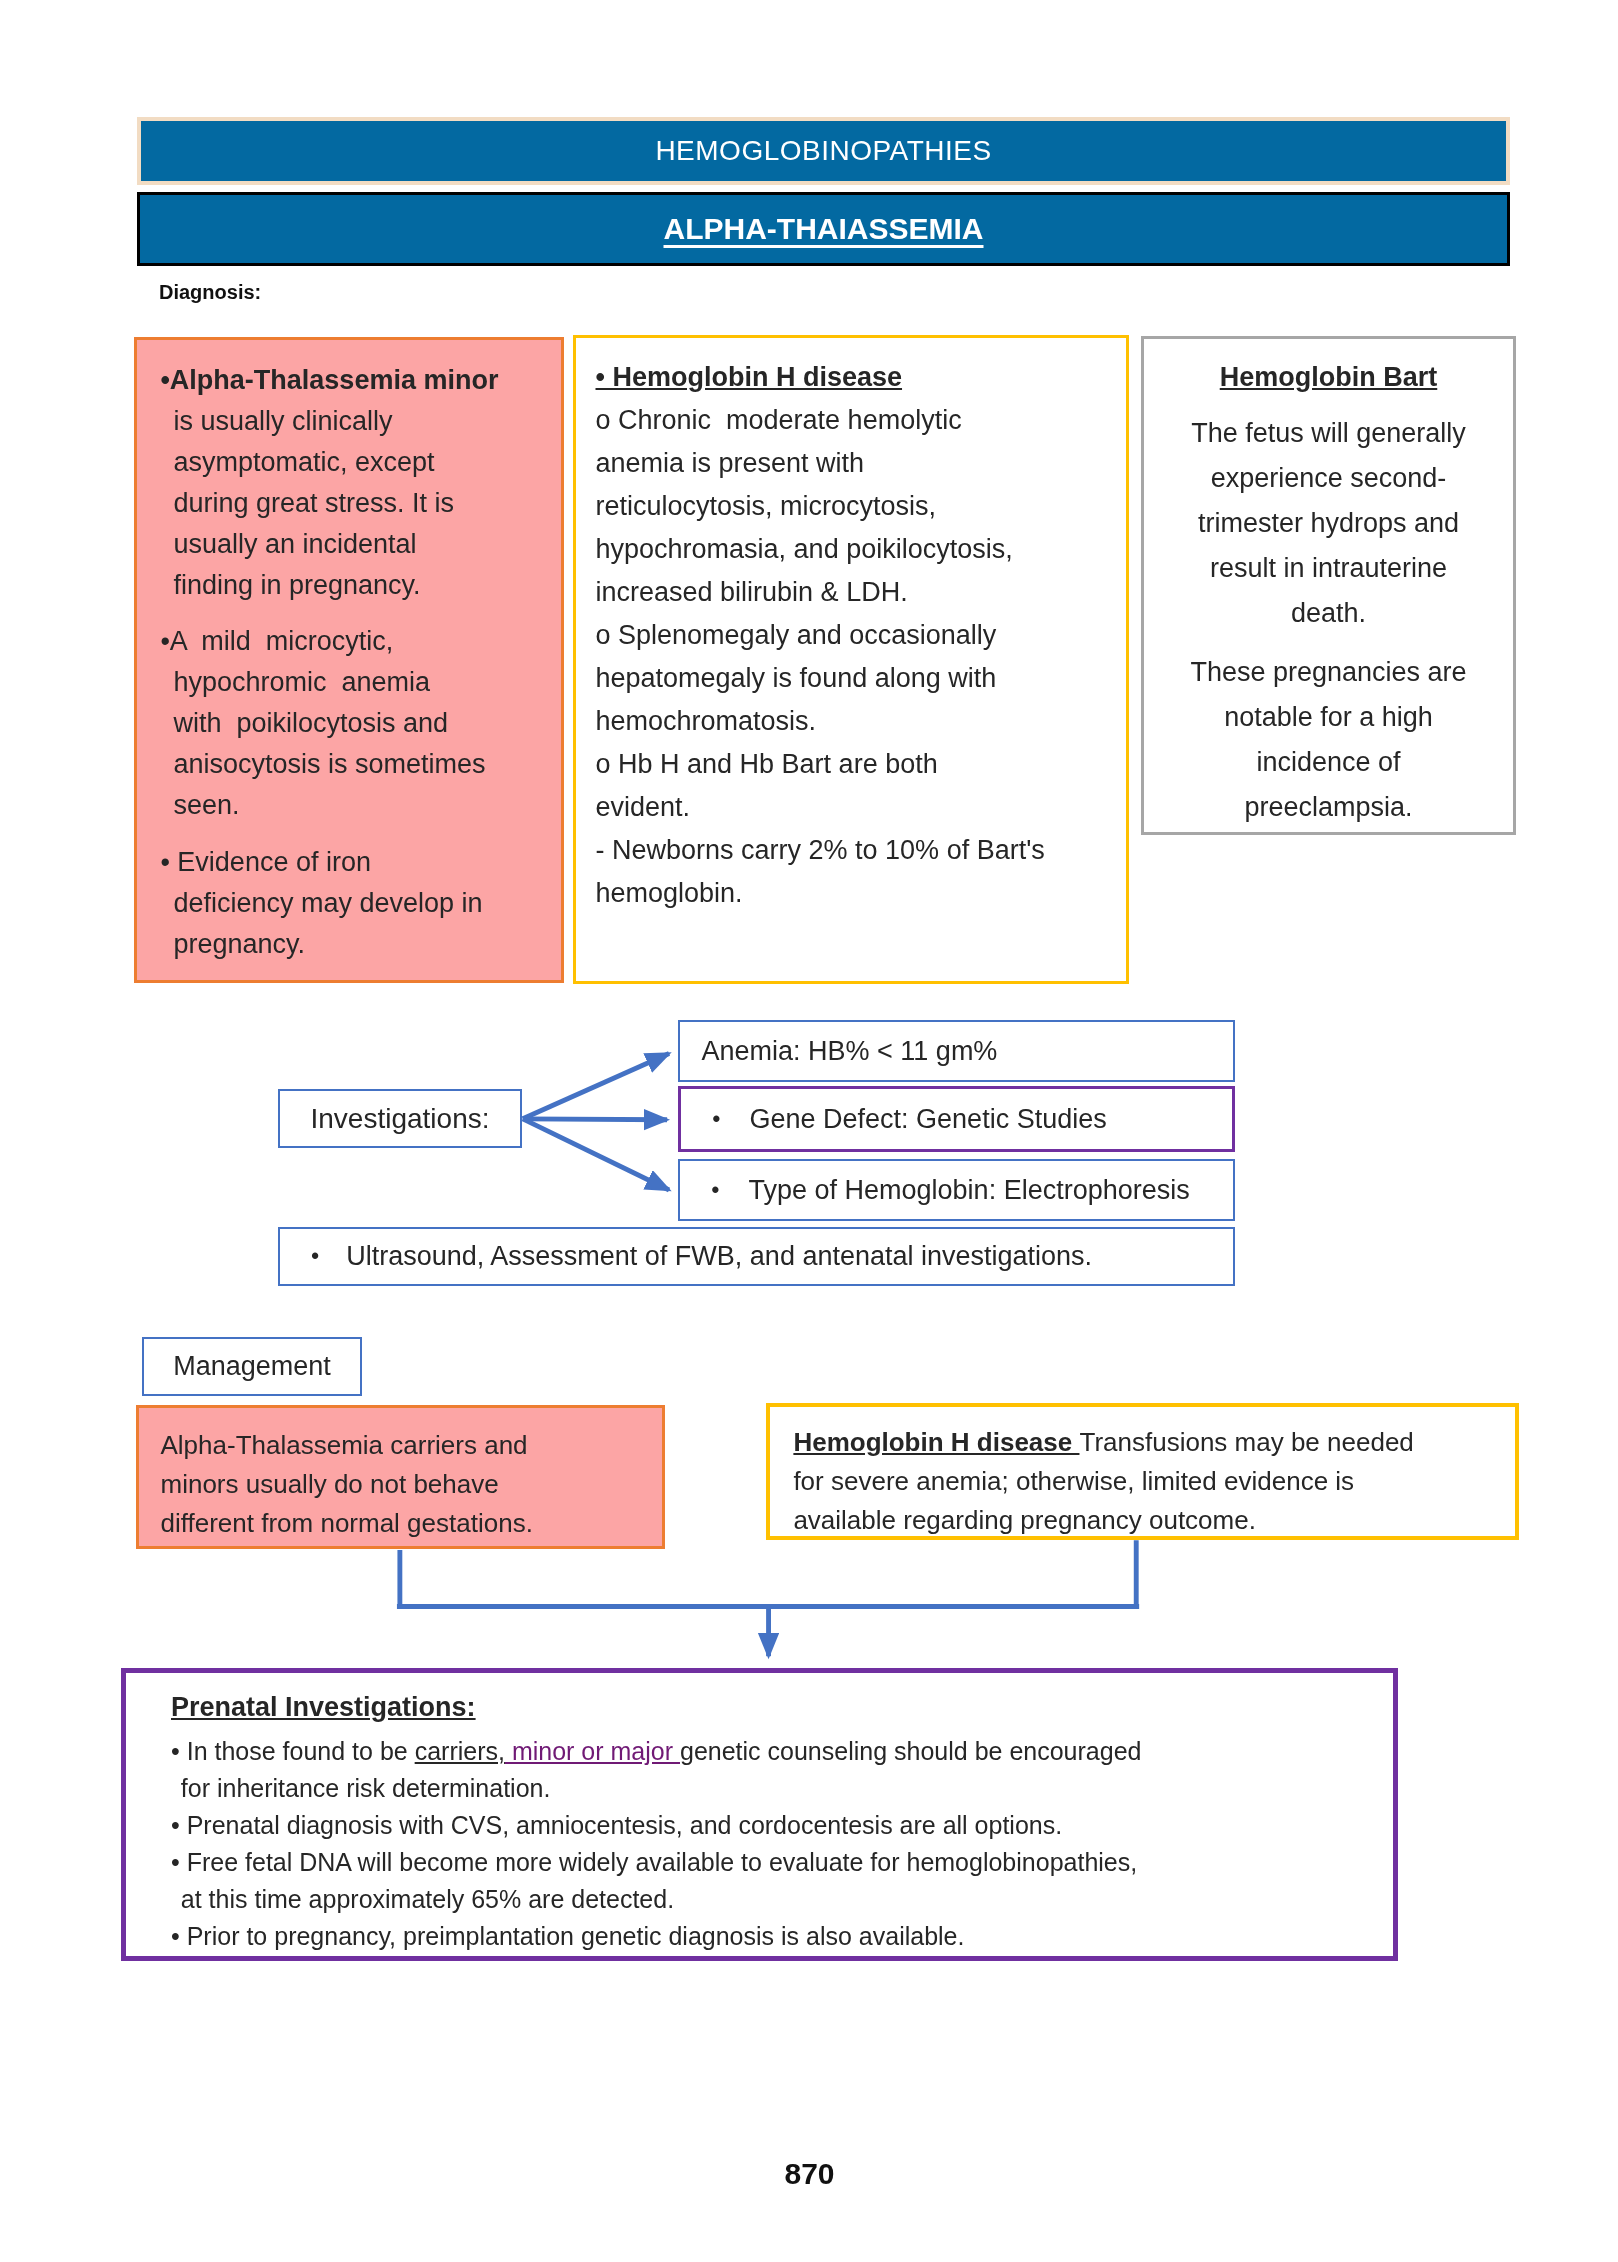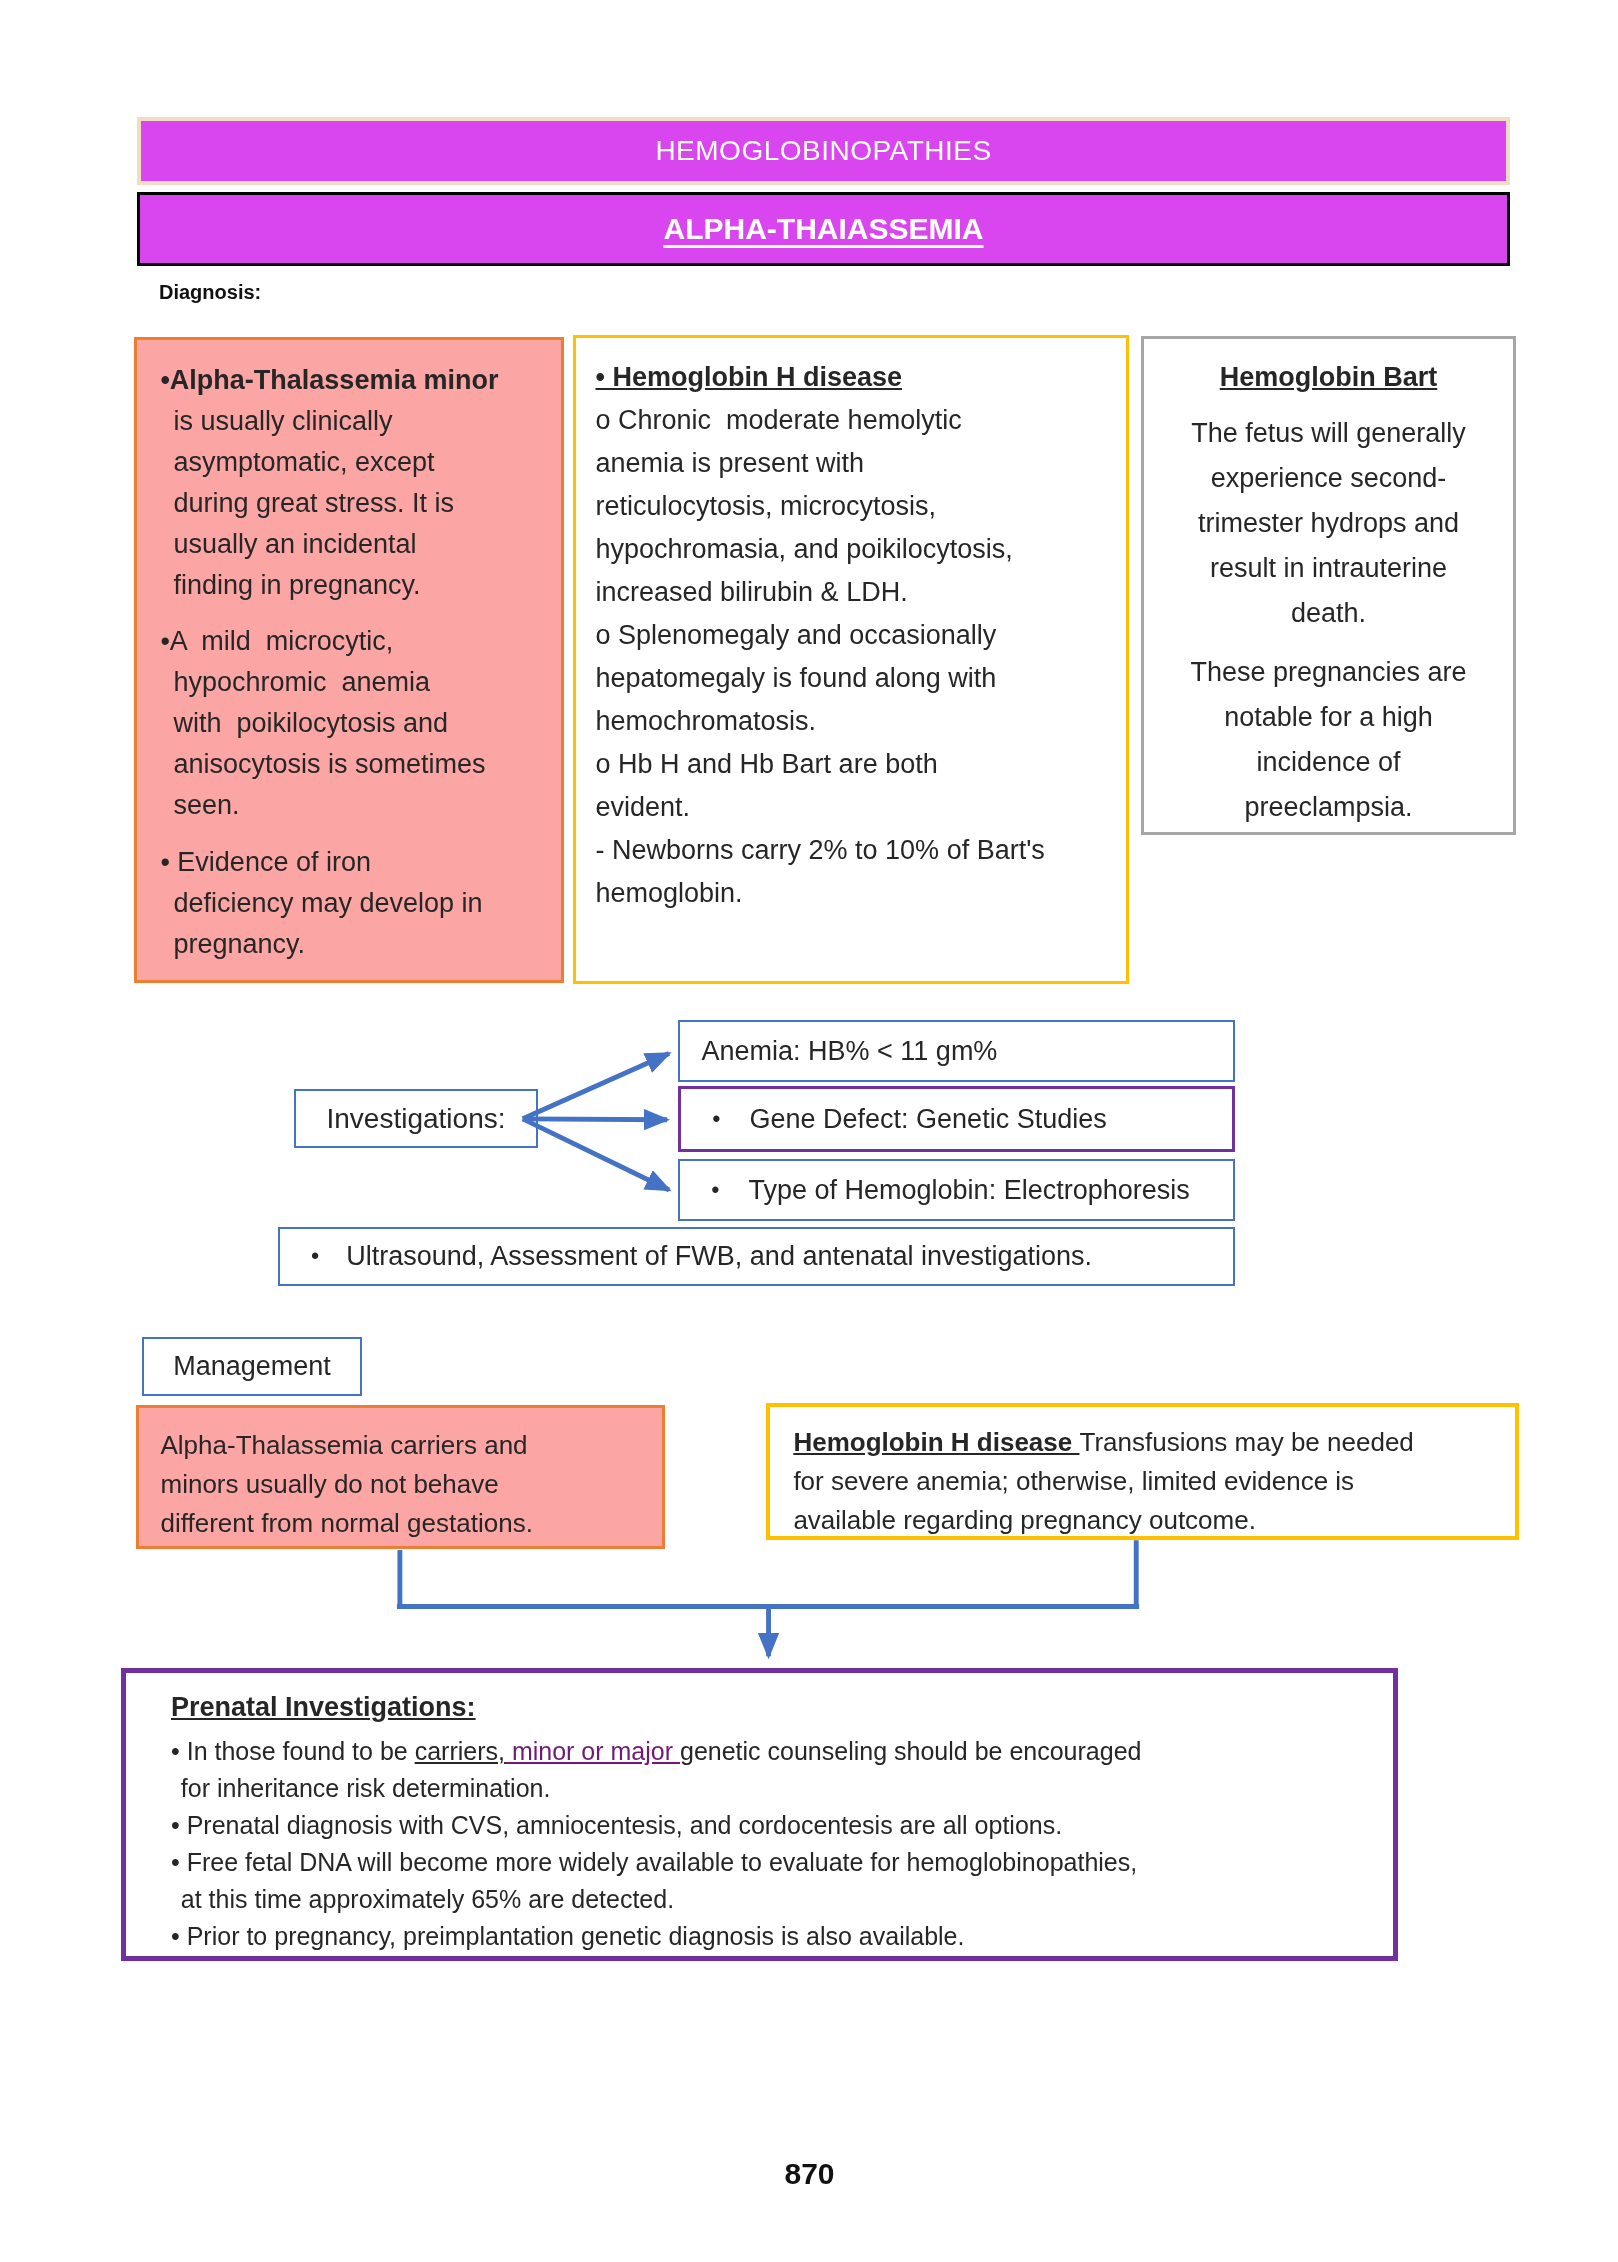--- a/index.html
+++ b/index.html
@@ -5,21 +5,21 @@
   html,body{margin:0;padding:0;background:#ffffff;}
   .page{position:relative;width:1619px;height:2263px;background:#ffffff;
         font-family:"Liberation Sans",sans-serif;color:#262626;overflow:hidden;}
   .abs{position:absolute;box-sizing:border-box;}
   .b{font-weight:bold;}
   .u{text-decoration:underline;}
   .gy{color:#701a75;}
   .line{white-space:pre;}
 
   
-  .banner{background:#d946ef;color:#ffffff;display:flex;align-items:center;justify-content:center;}
+  .banner{background:#0369a1;color:#ffffff;display:flex;align-items:center;justify-content:center;}
   .banner1{border:4.9px solid #F2DCC3;font-size:28px;letter-spacing:0.5px;}
   .banner2{border:3.9px solid #000000;font-size:30px;font-weight:bold;}
   .banner2 .txt{text-decoration:underline;text-underline-offset:5.9px;}
 
   .h-label{font-size:20px;font-weight:bold;color:#111111;}
 
   
   .box-orange{border:3.9px solid #ED7D31;background:#fca5a5;}
   .box-gold{border:3.9px solid #FFC000;background:#ffffff;}
   .box-gray{border:3.9px solid #A6A6A6;background:#ffffff;}
@@ -31,21 +31,21 @@
   .minor-box .para .line:not(:first-child){margin-left:13px;}
 
   .hbh-box{padding:17.6px 11.7px 0 19.5px;font-size:27px;line-height:43px;}
 
   .bart-box{padding:15.6px 15.6px 0 15.6px;font-size:27px;line-height:45px;text-align:center;}
   .bart-box .title{font-weight:bold;text-decoration:underline;margin-bottom:11.7px;}
   .bart-box .para{margin-bottom:13.7px;}
 
   
   .flex-c{display:flex;align-items:center;}
-  .inv-label{justify-content:center;font-size:28px;margin-left:16px;}
+  .inv-label{justify-content:center;font-size:28px;}
   .inv-item{font-size:27px;padding-left:21.5px;}
   .inv-item .bullet{margin:0 29px 0 9.8px;font-size:23.4px;}
   .inv-wide{font-size:27px;padding-left:29px;}
   .inv-wide .bullet{margin:0 27px 0 2px;font-size:23.4px;}
 
   
   .mgmt-label{justify-content:center;font-size:27px;}
   .mgmt-orange{padding:17.6px 17.6px 0 21.5px;font-size:26px;line-height:39px;}
   .mgmt-gold{border-width:4.9px;padding:15.6px 17.6px 0 23.4px;font-size:26px;line-height:39px;}
 

